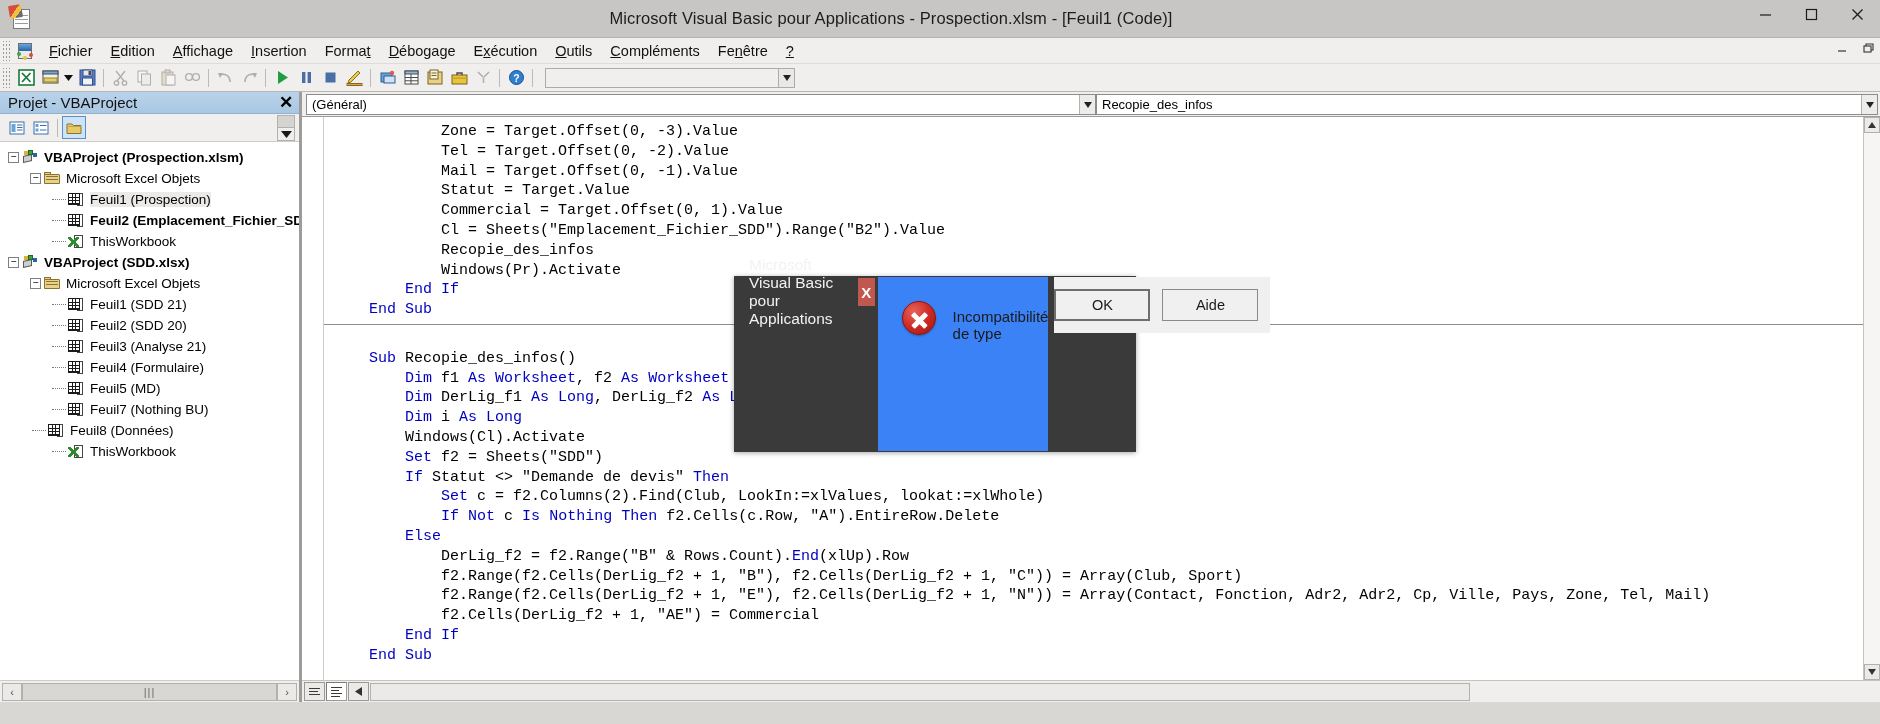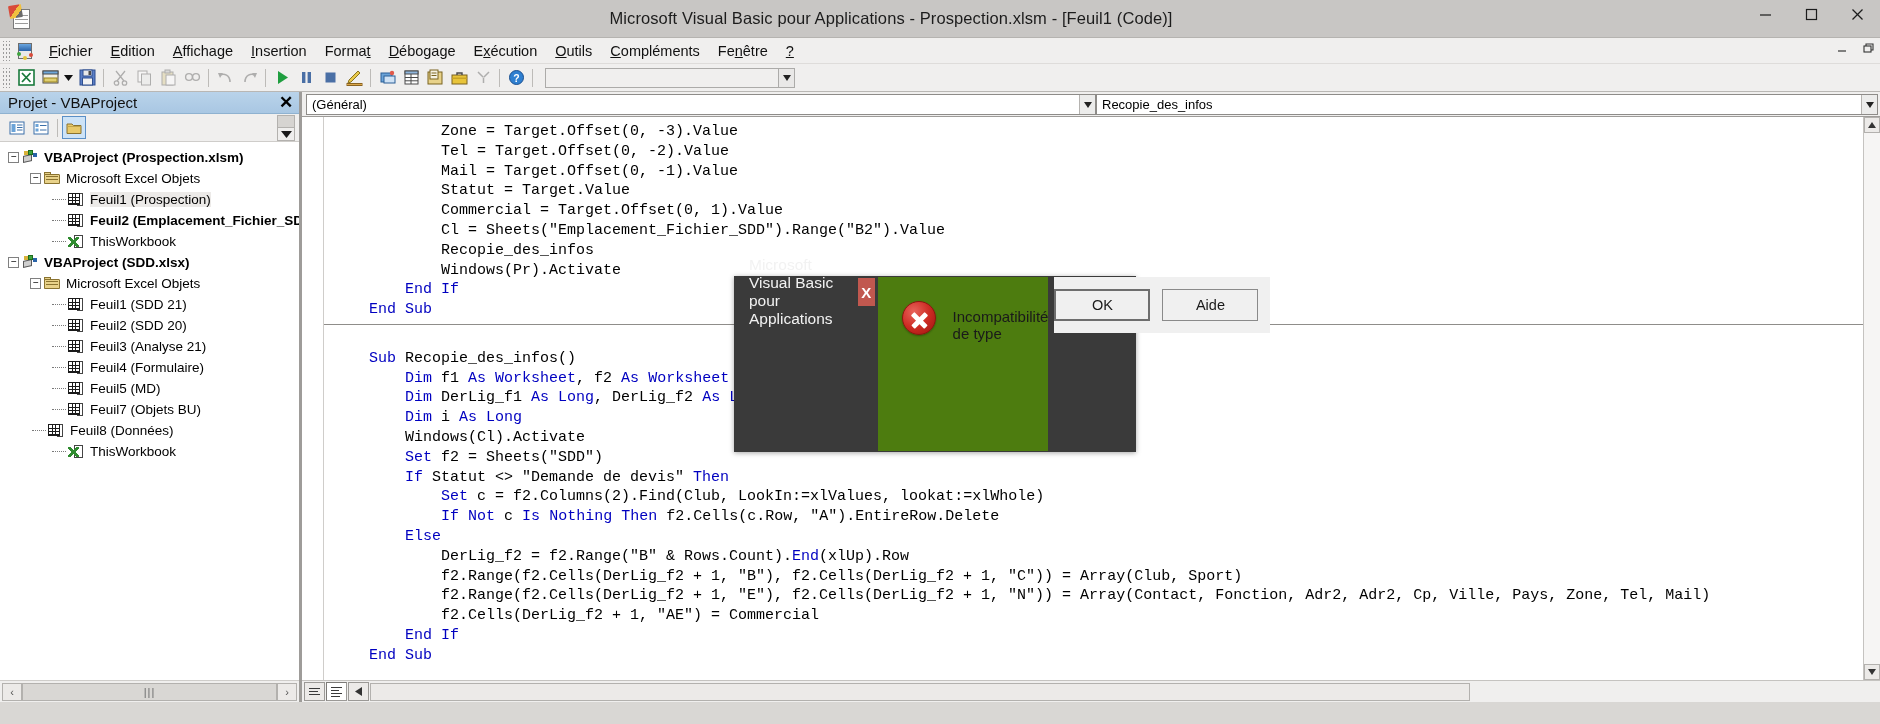--- a/index.html
+++ b/index.html
@@ -405,21 +405,21 @@
   .dlg-close {
     width: 42px; height: 28px;
     background: #c1584f;
     color: #fff;
     display:flex; align-items:center; justify-content:center;
     font-size: 15px; font-weight: bold;
     cursor: default;
   }
   .dlg-body {
     flex: 1 1 auto;
-    background: #4d7c0f;
+    background: #3b82f6;
     display: flex;
     align-items: flex-start;
     padding: 24px 0 0 24px;
     margin: 0 3px;
   }
   .err-icon {
     width: 34px; height: 34px;
     flex: 0 0 34px;
     border-radius: 50%;
     background: radial-gradient(circle at 34% 30%, #e8635b 0%, #cc2a22 52%, #9c1410 100%);
@@ -773,21 +773,21 @@
             <span class="txt">Feuil4 (Formulaire)</span>
           </div>
           <div class="tnode" style="padding-left: 52px;">
             <span style="width: 14px; flex: 0 0 14px; border-top: 1px dotted rgb(122, 122, 122); margin-right: 2px; height: 1px;"></span>
             <span class="ico"><span class="ic-sheet"><span class="p"></span><span class="g"></span></span></span>
             <span class="txt">Feuil5 (MD)</span>
           </div>
           <div class="tnode" style="padding-left: 52px;">
             <span style="width: 14px; flex: 0 0 14px; border-top: 1px dotted rgb(122, 122, 122); margin-right: 2px; height: 1px;"></span>
             <span class="ico"><span class="ic-sheet"><span class="p"></span><span class="g"></span></span></span>
-            <span class="txt">Feuil7 (Objets BU)</span>
+            <span class="txt">Feuil7 (Nothing BU)</span>
           </div>
           <div class="tnode" style="padding-left: 32px;">
             <span style="width: 14px; flex: 0 0 14px; border-top: 1px dotted rgb(122, 122, 122); margin-right: 2px; height: 1px;"></span>
             <span class="ico"><span class="ic-sheet"><span class="p"></span><span class="g"></span></span></span>
             <span class="txt">Feuil8 (Données)</span>
           </div>
           <div class="tnode" style="padding-left: 52px;">
             <span style="width: 14px; flex: 0 0 14px; border-top: 1px dotted rgb(122, 122, 122); margin-right: 2px; height: 1px;"></span>
             <span class="ico"><span class="ic-wb"><span class="p"></span><span class="x"></span></span></span>
             <span class="txt">ThisWorkbook</span>

